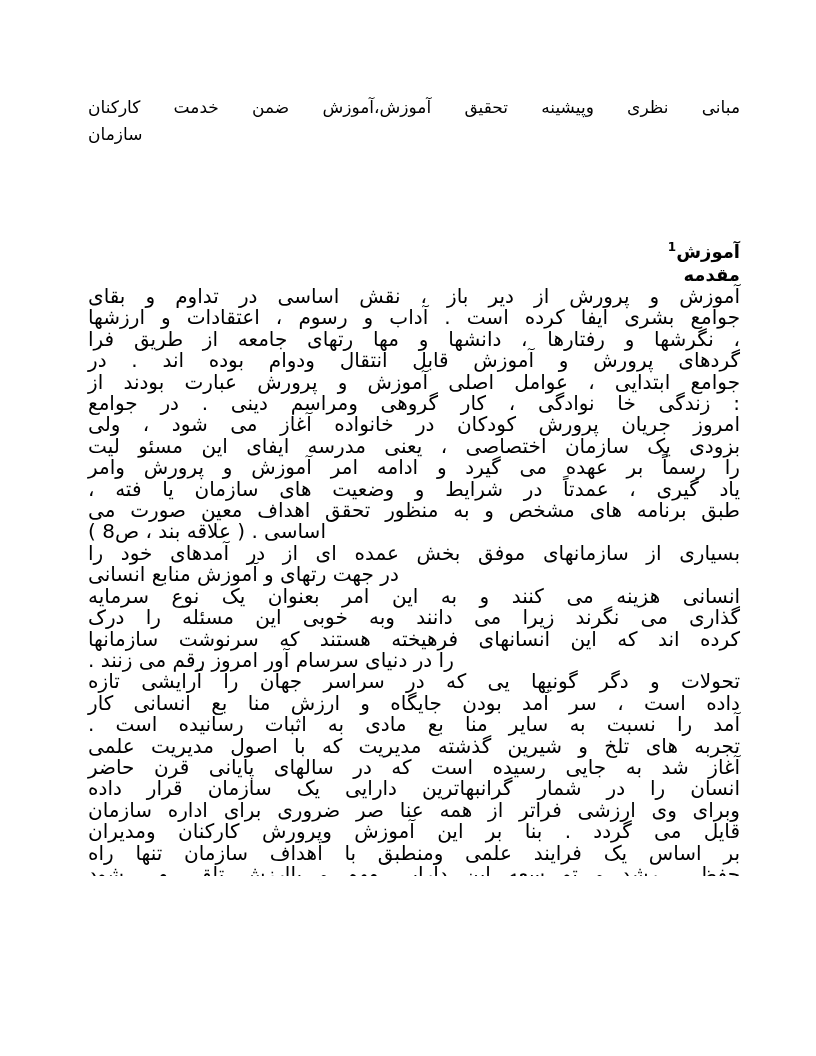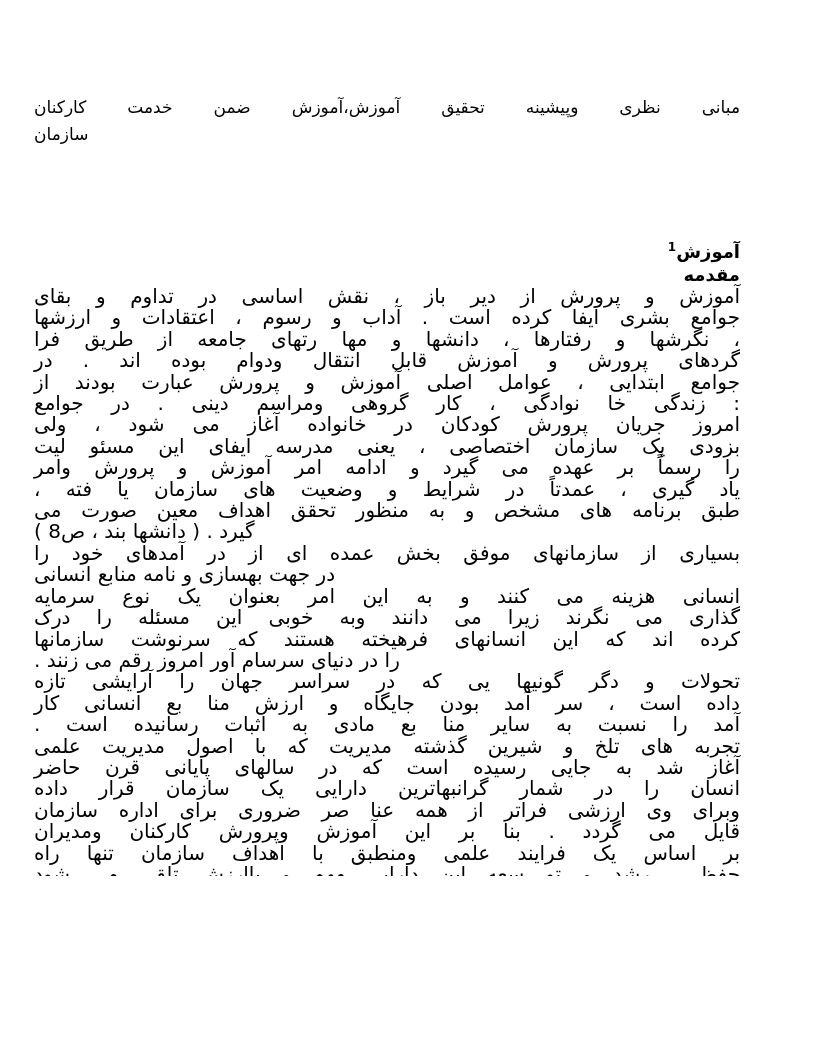--- a/index.html
+++ b/index.html
@@ -2,21 +2,21 @@
 <html lang="fa"><head>
 <meta charset="utf-8">
 <style>
   html, body { margin: 0; padding: 0; background: #ffffff; }
   .page {
     position: relative;
     width: 816px;
     height: 876px;
     background: #ffffff;
     box-sizing: border-box;
-    padding: 94px 76px 0 34px;
+    padding: 94px 76px 0 88px;
     overflow: hidden;
     direction: rtl;
     color: #000000;
     font-family: "DejaVu Sans", sans-serif;
   }
   .header-block .line { font-size: 17px; line-height: 27px; }
   .line { font-size: 20px; line-height: 21.4px; }
   .just  { text-align: justify; text-align-last: justify; }
   .right-end { text-align: left; }
   .spacer-mid { height: 88px; }
@@ -70,23 +70,23 @@
       <div class="line just">جوامع بشری ایفا کرده است . آداب و رسوم ، اعتقادات و ارزشها</div>
       <div class="line just">، نگرشها و رفتارها ، دانشها و مها رتهای جامعه از طریق فرا</div>
       <div class="line just">گردهای پرورش و آموزش قابل انتقال ودوام بوده اند . در</div>
       <div class="line just">جوامع ابتدایی ، عوامل اصلی آموزش و پرورش عبارت بودند از</div>
       <div class="line just">: زندگی خا نوادگی ، کار گروهی ومراسم دینی . در جوامع</div>
       <div class="line just">امروز جریان پرورش کودکان در خانواده آغاز می شود ، ولی</div>
       <div class="line just">بزودی یک سازمان اختصاصی ، یعنی مدرسه ایفای این مسئو لیت</div>
       <div class="line just">را رسماً بر عهده می گیرد و ادامه امر آموزش و پرورش وامر</div>
       <div class="line just">یاد گیری ، عمدتاً در شرایط و وضعیت های سازمان یا فته ،</div>
       <div class="line just">طبق برنامه های مشخص و به منظور تحقق اهداف معین صورت می</div>
-      <div class="line right-end">گیرد . ( دانشها بند ، ص8 )</div>
+      <div class="line right-end">اساسی . ( علاقه بند ، ص8 )</div>
       <div class="line just">بسیاری از سازمانهای موفق بخش عمده ای از در آمدهای خود را</div>
-      <div class="line right-end">در جهت بهسازی و نامه منابع انسانی</div>
+      <div class="line right-end">در جهت رتهای و آموزش منابع انسانی</div>
       <div class="line just">انسانی هزینه می کنند و به این امر بعنوان یک نوع سرمایه</div>
       <div class="line just">گذاری می نگرند زیرا می دانند وبه خوبی این مسئله را درک</div>
       <div class="line just">کرده اند که این انسانهای فرهیخته هستند که سرنوشت سازمانها</div>
       <div class="line right-end">را در دنیای سرسام آور امروز رقم می زنند .</div>
       <div class="line just">تحولات و دگر گونیها یی که در سراسر جهان را آرایشی تازه</div>
       <div class="line just">داده است ، سر آمد بودن جایگاه و ارزش منا بع انسانی کار</div>
       <div class="line just">آمد را نسبت به سایر منا بع مادی به اثبات رسانیده است .</div>
       <div class="line just">تجربه های تلخ و شیرین گذشته مدیریت که با اصول مدیریت علمی</div>
       <div class="line just">آغاز شد به جایی رسیده است که در سالهای پایانی قرن حاضر</div>
       <div class="line just">انسان را در شمار گرانبهاترین دارایی یک سازمان قرار داده</div>

